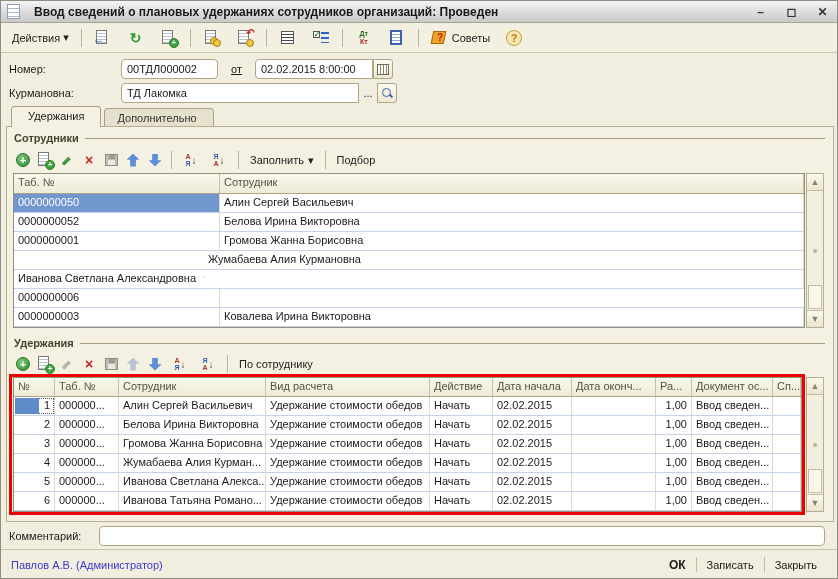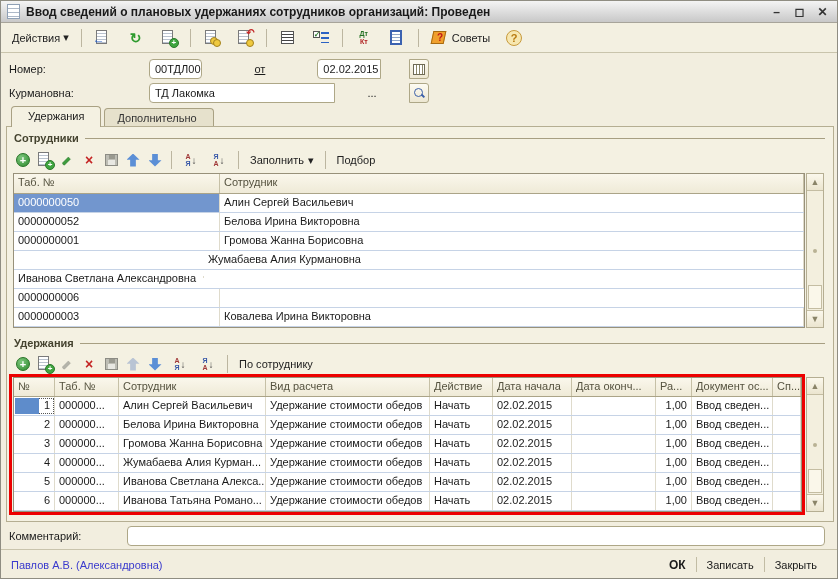--- a/index.html
+++ b/index.html
@@ -7,21 +7,21 @@
   .window {
     position: relative; width: 838px; height: 579px;
     font-family: "Liberation Sans", sans-serif; font-size: 11px; color:#1a1a1a;
     background:#F2EEDF; border:1px solid #8F8D82; overflow:hidden;
   }
   
   .titlebar {
     position:absolute; left:0; top:0; right:0; height:22px;
     background:linear-gradient(#F4F4F4,#C8C8C8);
     border-bottom:1px solid #A7A49A;
-    display:flex; align-items:center; padding:0 6px; gap:6px;
+    display:flex; align-items:center; padding:0 6px; gap:14px;
   }
   .titlebar .doc-ico { width:13px; height:15px; background:#fff; border:1px solid #8FA0B5;
     background-image:repeating-linear-gradient(#fff 0 3px, #AEB9C8 3px 4px); flex:none; }
   .titlebar .title { font-weight:bold; font-size:12px; white-space:nowrap; overflow:hidden; }
   .titlebar .spacer { flex:1; }
   .winbtn { width:17px; text-align:center; font-weight:bold; font-size:12px; color:#333; cursor:default; }
   
   .toolbar {
     position:absolute; left:0; top:22px; right:0; height:30px;
     background:#F3F0E1; border-bottom:1px solid #C9C4AC;
@@ -51,21 +51,21 @@
   .i-dtkt .dt { color:#217021; display:block; }
   .i-dtkt .kt { color:#B02020; display:block; }
   .i-reg { position:absolute; left:2px; top:1px; width:12px; height:15px; border:2px solid #3B62B0;
     background:repeating-linear-gradient(#fff 0 2px, #8FA5C8 2px 3px); }
   .i-book { position:absolute; left:1px; top:2px; width:13px; height:13px; background:#F0A02D;
     border:1px solid #A86A10; transform:skewX(-12deg); }
   .i-book::after { content:"?"; position:absolute; left:4px; top:0px; color:#C01818; font-weight:bold; font-size:10px; transform:skewX(12deg); }
   .i-help { width:16px; height:16px; border-radius:50%; background:#F7E7B0; border:1px solid #C79A3C;
     color:#B77A10; font-weight:bold; font-size:11px; line-height:14px; text-align:center; display:block; margin:1px auto; }
   
-  .frow { position:absolute; left:8px; display:flex; align-items:center; height:20px;gap:28px; }
+  .frow { position:absolute; left:8px; display:flex; align-items:center; height:20px; }
   .flabel { width:112px; flex:none; }
   .inp { background:#fff; border:1px solid #AEA787; border-radius:4px; height:20px;
     display:flex; align-items:center; padding:0 5px; white-space:nowrap; overflow:hidden; }
   .sqbtn { width:20px; height:20px; border:1px solid #AEA787; border-radius:3px; background:linear-gradient(#FDFBF2,#EDE7D2);
     display:flex; align-items:center; justify-content:center; flex:none; }
   .i-cal { width:12px; height:11px; border:1px solid #6E6A55;
     background-image:repeating-linear-gradient(90deg,#fff 0 2px,#8A8668 2px 3px),repeating-linear-gradient(#fff 0 2px,#8A8668 2px 3px); }
   .i-mag { position:relative; width:12px; height:12px; }
   .i-mag::before { content:""; position:absolute; left:1px; top:1px; width:7px; height:7px; border:1.5px solid #3B5FA8; border-radius:50%; }
   .i-mag::after { content:""; position:absolute; left:8px; top:8px; width:4px; height:1.8px; background:#3B5FA8; transform:rotate(45deg); }
@@ -215,21 +215,21 @@
     <button class="tbtn">
       <span class="icon16">
           <span class="i-help">?</span>
         </span>
     </button>
   </div>
 
   <div class="frow" style="top:58px; width:420px;">
     <span class="flabel">Номер:</span>
     <span class="inp" style="width:97px;">00ТДЛ000002</span>
-    <span style="margin:0 24px;text-decoration:underline;">от</span>
+    <span style="margin:0 13px;text-decoration:underline;">от</span>
     <span class="inp" style="width:118px; border-radius:4px 0 0 4px;">02.02.2015  8:00:00</span>
     <span class="sqbtn" style="border-radius:0 3px 3px 0;">
         <span class="i-cal"></span>
       </span>
   </div>
 
   <div class="frow" style="top:82px; width:420px;">
     <span class="flabel">Курмановна:</span>
     <span class="inp" style="width:238px; border-radius:4px 0 0 4px;">ТД Лакомка</span>
     <span class="sqbtn" style="width:18px; border-radius:0; background:transparent; border-color:transparent;">...</span>
@@ -485,21 +485,21 @@
 
     <div class="red-annotation" style="left:2px; top:247px; width:796px; height:141px;"></div>
   </div>
 
   <div class="frow" style="top:525px; left:8px; right:12px; width:auto;">
     <span style="width:90px; flex:none;">Комментарий:</span>
     <span class="inp" style="flex:1;"></span>
   </div>
 
   <div class="footer">
-    <span class="user-link">Павлов А.В. (Александровна)</span>
+    <span class="user-link">Павлов А.В. (Администратор)</span>
     <span class="spacer"></span>
     <span class="fbtn ok">ОК</span>
     <span class="fsep"></span>
     <span class="fbtn">Записать</span>
     <span class="fsep"></span>
     <span class="fbtn">Закрыть</span>
   </div>
 
 </div>
 

